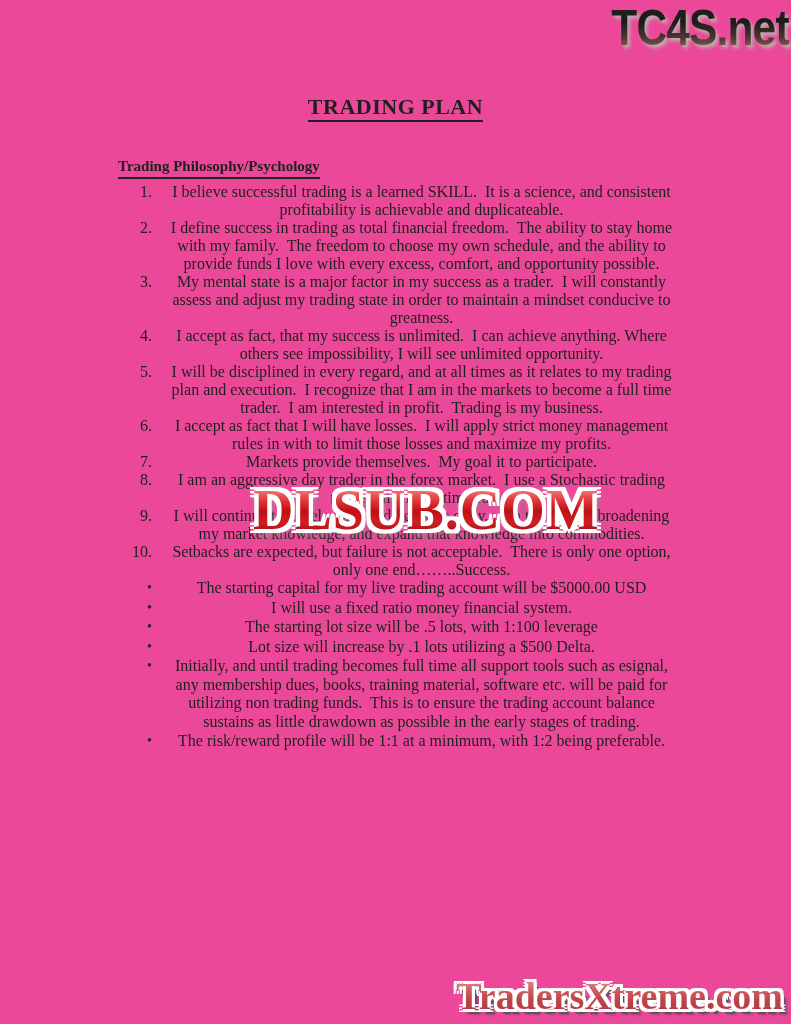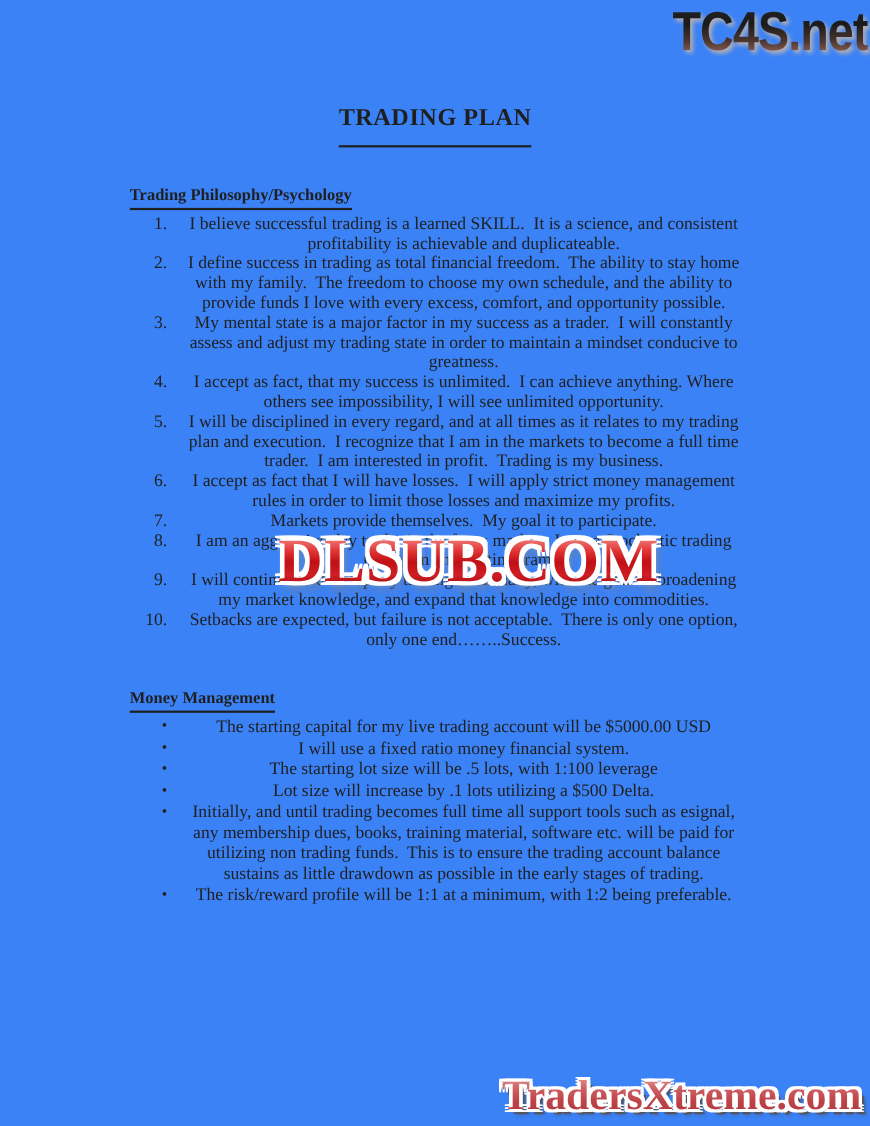--- a/index.html
+++ b/index.html
@@ -1,20 +1,20 @@
 <!DOCTYPE html>
 <html><head>
 <meta charset="utf-8">
 <style>
   html, body { margin: 0; padding: 0; background: #ffffff; }
   .page {
     position: relative;
     width: 791px;
     height: 1024px;
-    background: #3b82f6;
+    background: #ec4899;
     font-family: "Liberation Serif", serif;
     color: #1f1f1f;
     overflow: hidden;
   }
 
   
   .tc4s {
     position: absolute;
     top: 3px;
     right: 2px;
@@ -39,21 +39,21 @@
   
   h1.title {
     margin: 0;
     padding-top: 94px;
     text-align: center;
     font-size: 22px;
     line-height: 25px;
     font-weight: bold;
     letter-spacing: 0.5px;
   }
-  h1.title .u { display: inline-block; border-bottom: 2px solid #1f1f1f; padding-bottom: 13px; }
+  h1.title .u { display: inline-block; border-bottom: 2px solid #1f1f1f; padding-bottom: 1px; }
 
   
   .content { margin-left: 118px; width: 562px; }
   h2.heading {
     margin: 34px 0 4px 0;
     font-size: 15px;
     line-height: 21px;
     font-weight: bold;
   }
   h2.heading .u { display: inline-block; border-bottom: 2px solid #1f1f1f; padding-bottom: 0px; }
@@ -167,21 +167,21 @@
         <li class="row">
           <span class="marker">4.</span>
           <span class="txt">I accept as fact, that my success is unlimited.  I can achieve anything. Where others see impossibility, I will see unlimited opportunity.</span>
         </li>
         <li class="row">
           <span class="marker">5.</span>
           <span class="txt">I will be disciplined in every regard, and at all times as it relates to my trading plan and execution.  I recognize that I am in the markets to become a full time trader.  I am interested in profit.  Trading is my business.</span>
         </li>
         <li class="row">
           <span class="marker">6.</span>
-          <span class="txt">I accept as fact that I will have losses.  I will apply strict money management rules in order to limit those losses and maximize my profits.</span>
+          <span class="txt">I accept as fact that I will have losses.  I will apply strict money management rules in with to limit those losses and maximize my profits.</span>
         </li>
         <li class="row">
           <span class="marker">7.</span>
           <span class="txt">Markets provide themselves.  My goal it to participate.</span>
         </li>
         <li class="row">
           <span class="marker">8.</span>
           <span class="txt">I am an aggressive day trader in the forex market.  I use a Stochastic trading model on an 89T timeframe.</span>
         </li>
         <li class="row">
@@ -189,23 +189,20 @@
           <span class="txt">I will continue to develop my trading skills daily, with the goal of broadening my market knowledge, and expand that knowledge into commodities.</span>
         </li>
         <li class="row">
           <span class="marker">10.</span>
           <span class="txt">Setbacks are expected, but failure is not acceptable.  There is only one option, only one end……..Success.</span>
         </li>
       </ol>
     </section>
 
     <section>
-      <h2 class="heading">
-        <span class="u">Money Management</span>
-      </h2>
       <ul class="bullist">
         <li class="row">
           <span class="marker blt">•</span>
           <span class="txt">The starting capital for my live trading account will be $5000.00 USD</span>
         </li>
         <li class="row">
           <span class="marker blt">•</span>
           <span class="txt">I will use a fixed ratio money financial system.</span>
         </li>
         <li class="row">

